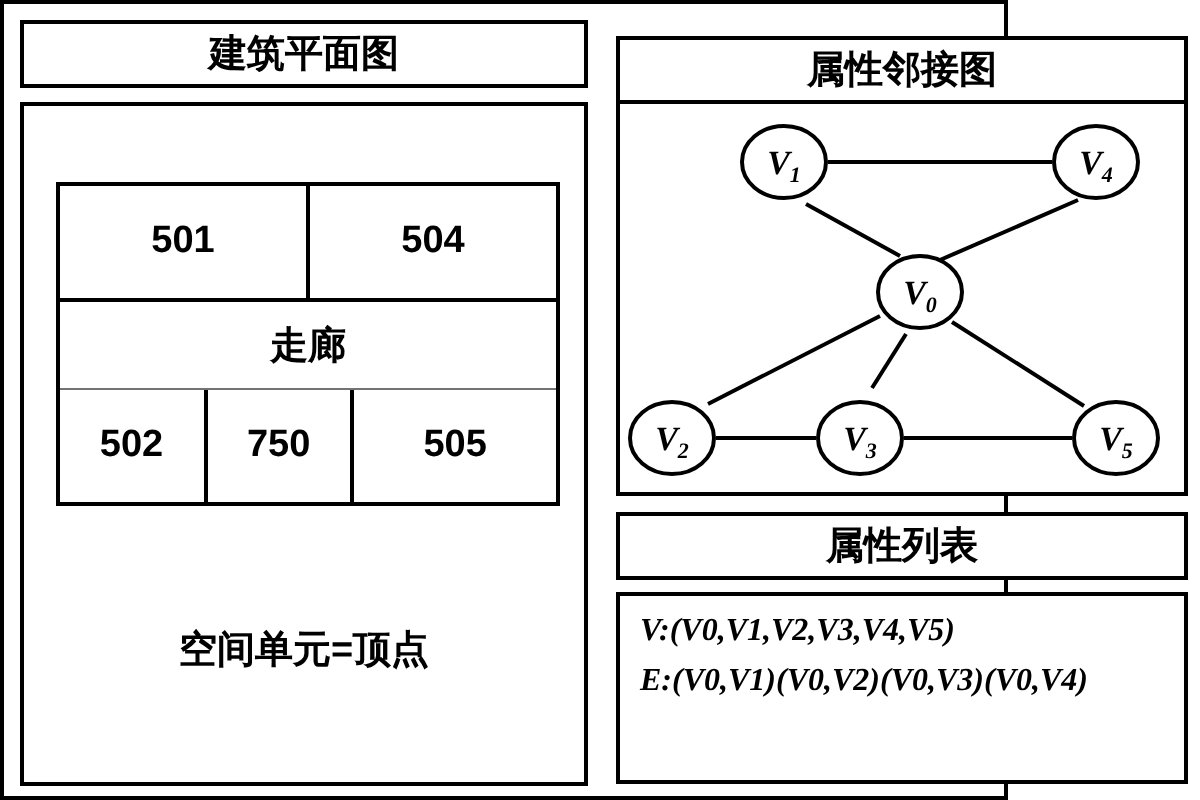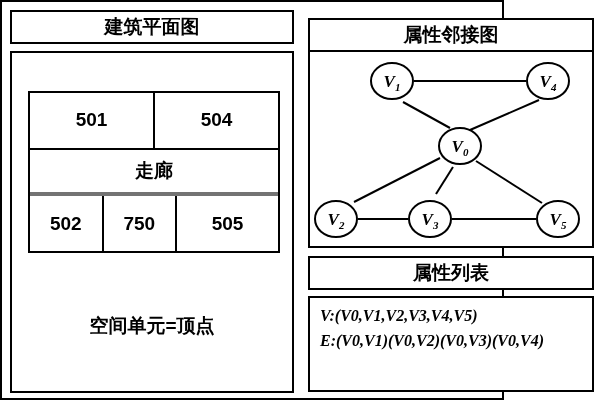--- a/index.html
+++ b/index.html
@@ -54,21 +54,21 @@
     box-sizing: border-box;
     border: 2px solid #000000;
     display: flex;
     flex-direction: column;
   }
   .fp-row {
     display: flex;
     flex: 1 1 0;
   }
   .fp-row.top   { flex: 1.12 1 0; }
-  .fp-row.mid   { flex: 0.86 1 0; border-top: 2px solid #000000; border-bottom: 4px solid #737373; }
+  .fp-row.mid   { flex: 0.86 1 0; border-top: 2px solid #000000; border-bottom: 1px solid #737373; }
   .fp-row.bot   { flex: 1.12 1 0; }
   .fp-cell {
     display: flex;
     align-items: center;
     justify-content: center;
     font-size: 19px;
     font-family: "Liberation Sans", sans-serif;
   }
   .fp-cell.divider { border-left: 2px solid #000000; }
   .r-501 { flex: 1 1 0; }

